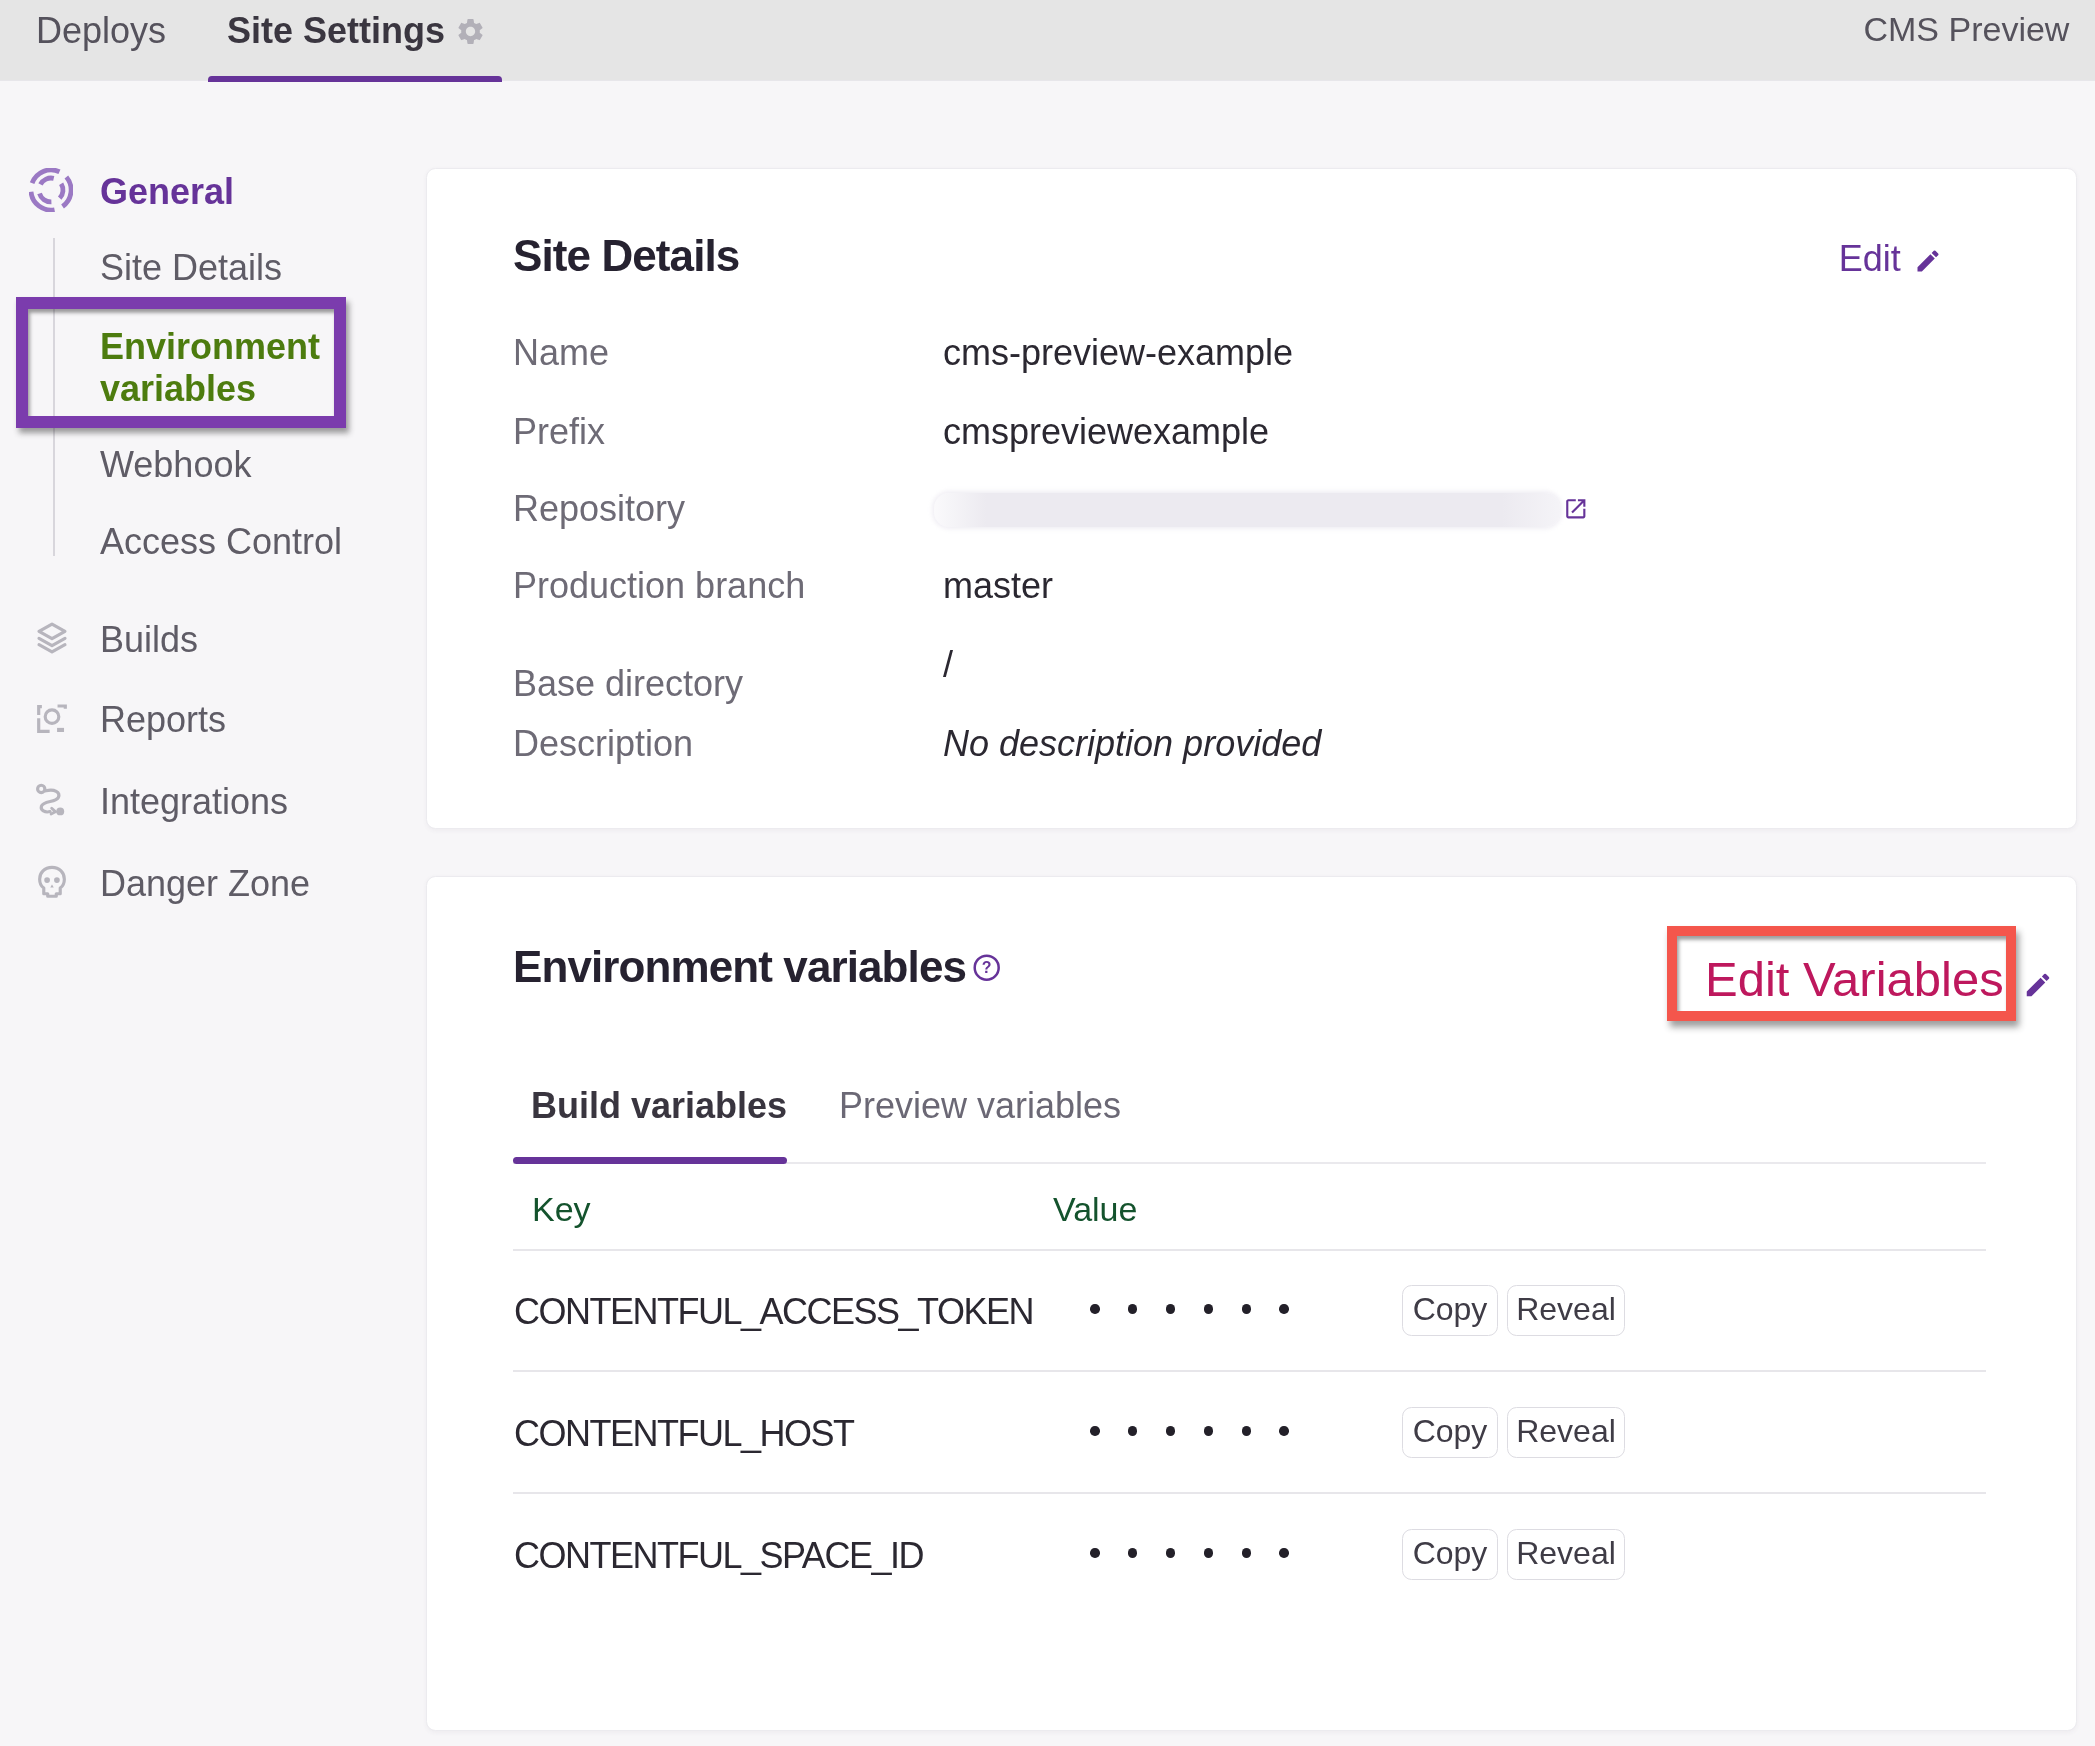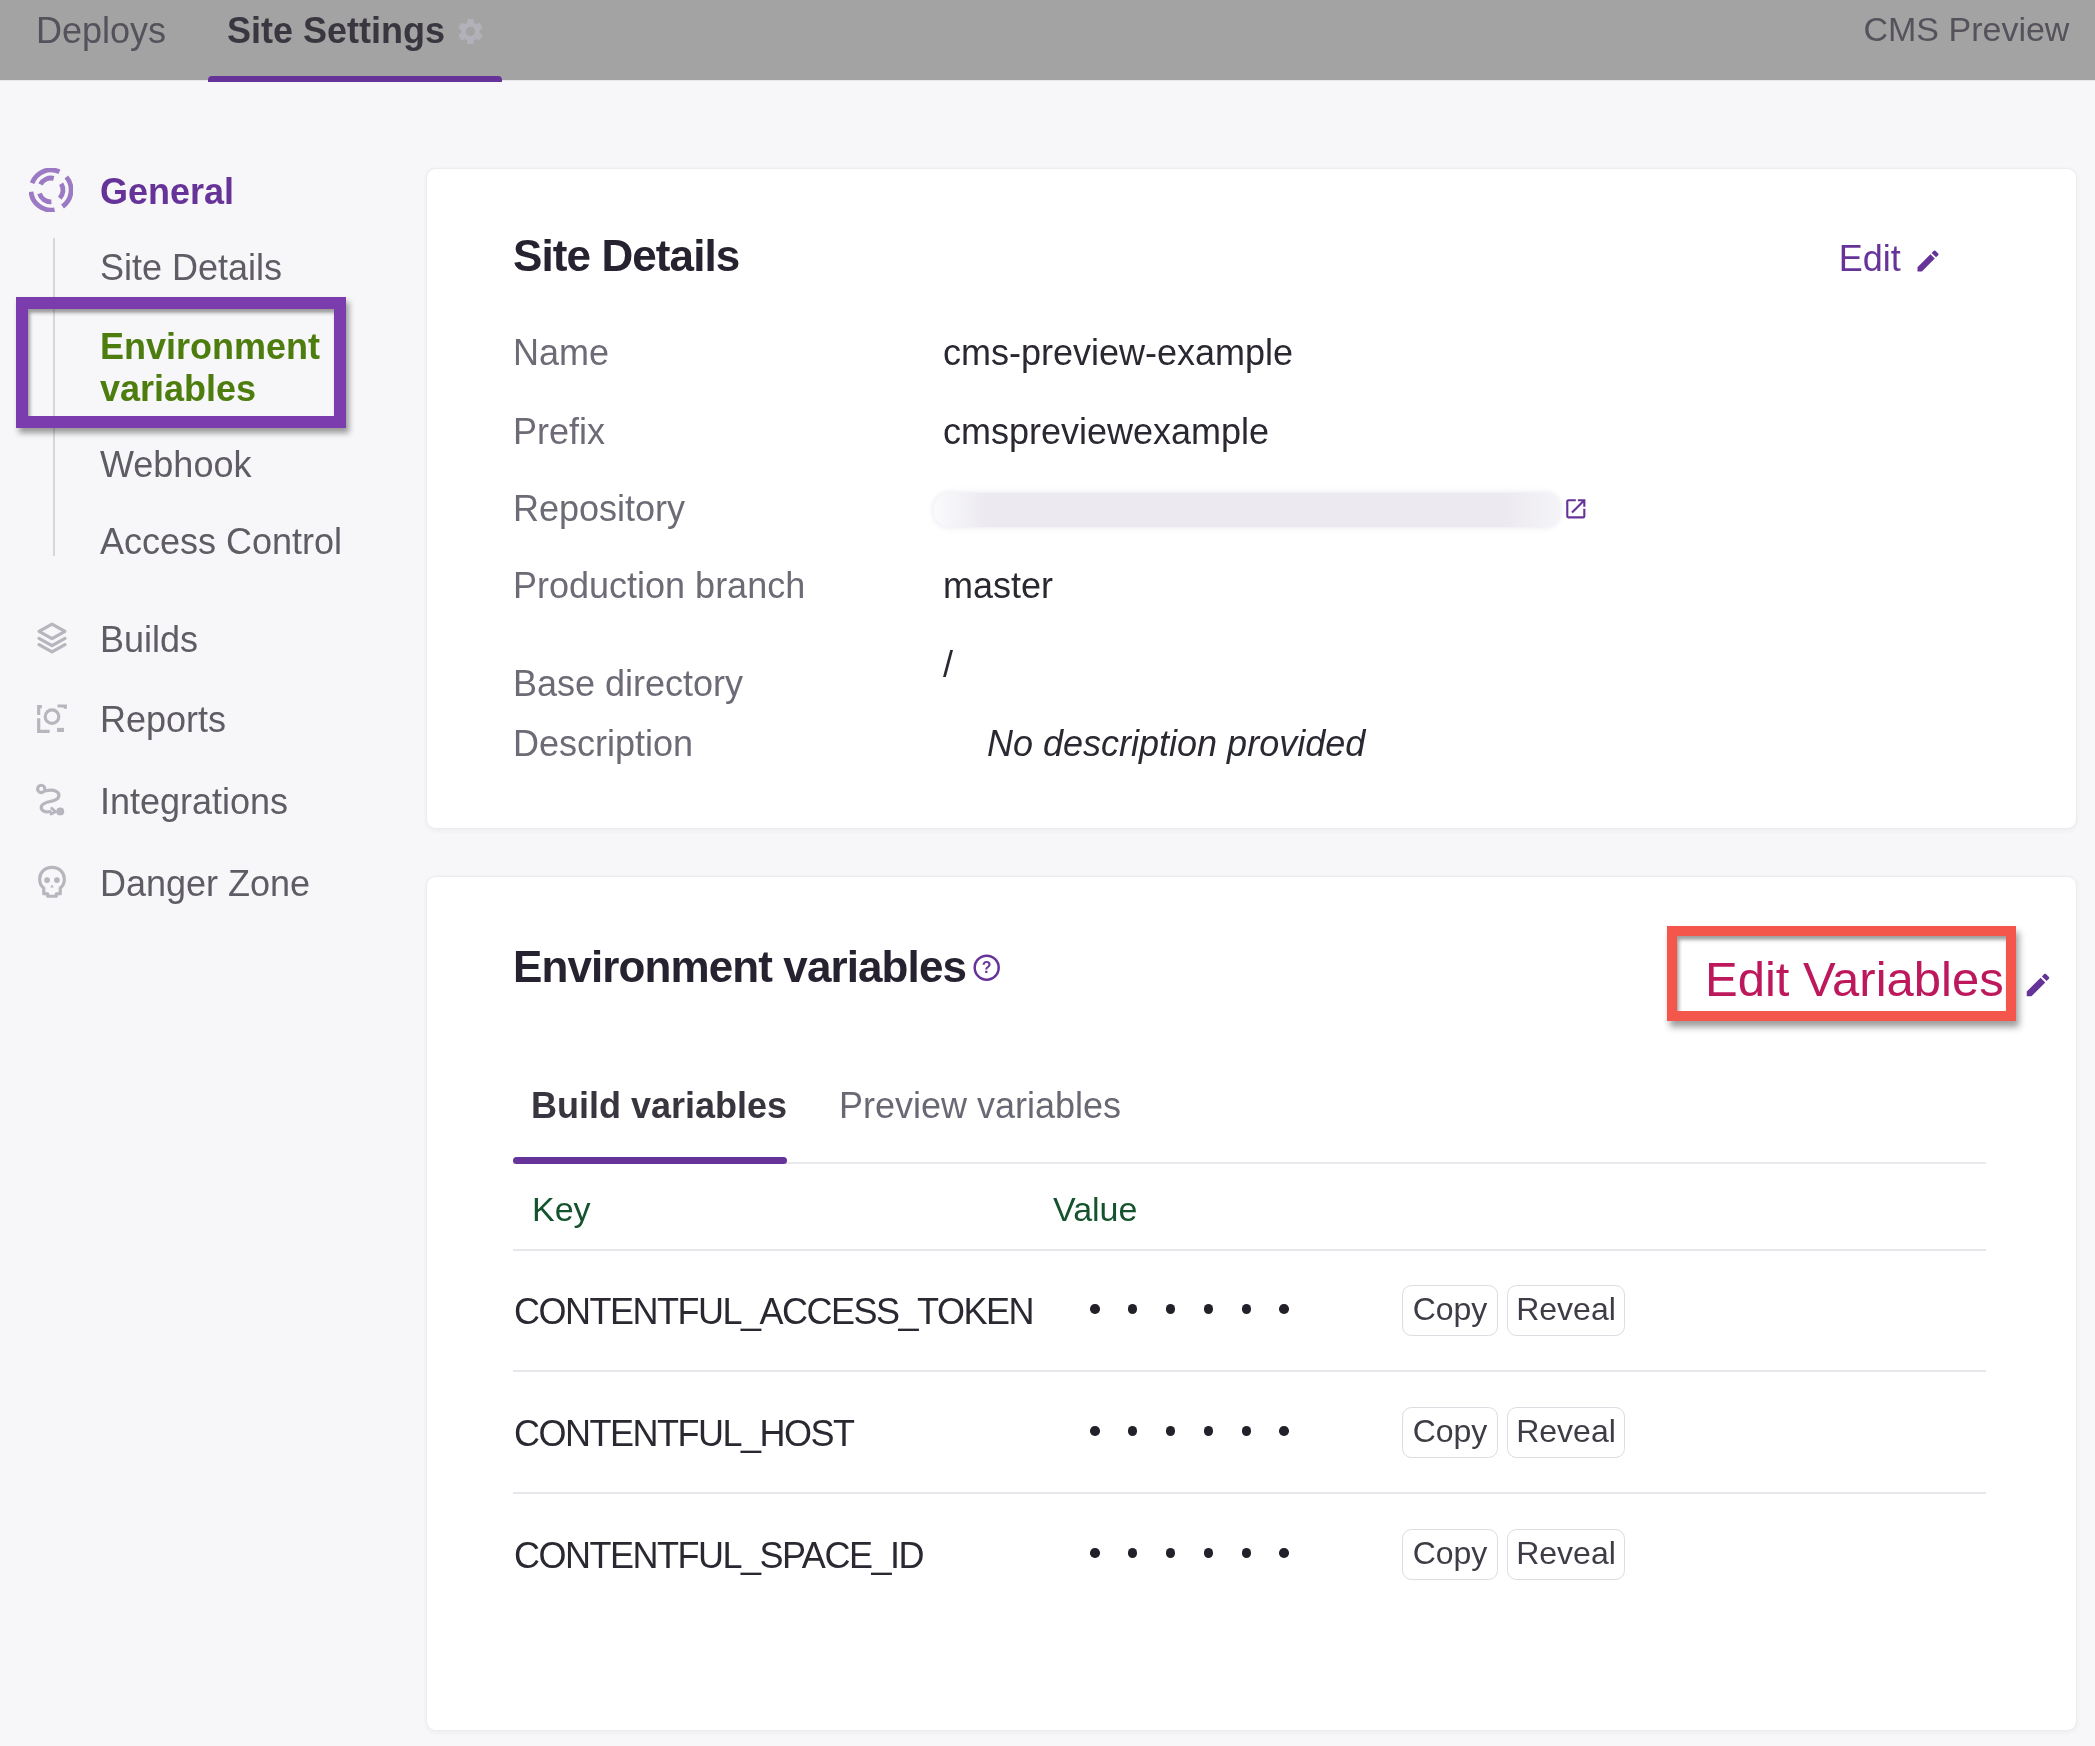--- a/index.html
+++ b/index.html
@@ -7,21 +7,21 @@
   body {
     font-family:"Liberation Sans", sans-serif;
     background:#f7f6f8;
     position:relative;
     overflow:hidden;
     color:#2d2a33;
   }
   .abs { position:absolute; }
 
   
-  .header { position:absolute; left:0; top:0; width:2095px; height:81px; background:#a3a3a3; border-bottom:1.9px solid #e7e6ea; }
+  .header { position:absolute; left:0; top:0; width:2095px; height:81px; background:#e5e5e5; border-bottom:1.9px solid #e7e6ea; }
   .h-deploys { position:absolute; left:36px; top:13.2px; font-size:36px; color:#55525c; line-height:1; }
   .h-sitesettings { position:absolute; left:227px; top:13.2px; font-size:36px; font-weight:bold; color:#3a3640; line-height:1; }
   .h-gear { position:absolute; left:455px; top:16px; }
   .h-underline { position:absolute; left:208px; top:76px; width:294px; height:5.7px; background:#663399; border-radius:3.8px 3.8px 0 0; }
   .h-cms { position:absolute; right:25.6px; top:12.3px; font-size:34px; color:#55525c; line-height:1; }
 
   
   .side-ic { position:absolute; }
   .s-general { position:absolute; left:100px; top:174px; font-size:36px; font-weight:bold; color:#663399; line-height:1; }
   .s-line { position:absolute; left:53px; top:238px; width:1.9px; height:318px; background:#d8d6dc; }
@@ -137,21 +137,21 @@
 <div class="lbl" style="top:491px;">Repository</div>
 <div class="repo-bar"></div>
 <svg class="abs" style="left:1563px; top:496px;" width="25.6" height="25.6" viewBox="0 0 24 24" fill="#663399">
     <path d="M19 19H5V5h7V3H5c-1.11 0-2 .9-2 2v14c0 1.1.89 2 2 2h14c1.1 0 2-.9 2-2v-7h-2v7zM14 3v2h3.59l-9.83 9.83 1.41 1.41L19 6.41V10h2V3h-7z"></path>
   </svg>
 <div class="lbl" style="top:568px;">Production branch</div>
 <div class="val" style="top:568px;">master</div>
 <div class="lbl" style="top:666px;">Base directory</div>
 <div class="val" style="top:647px;">/</div>
 <div class="lbl" style="top:726px;">Description</div>
-<div class="val" style="top:726px; font-style:italic;margin-left:44px;">No description provided</div>
+<div class="val" style="top:726px; font-style:italic;">No description provided</div>
 
 <div class="card card2"></div>
 <div class="heading" style="left:513px; top:945px;">Environment variables</div>
 <svg class="abs" style="left:973px; top:954px;" width="27.4" height="27.4" viewBox="0 0 24 24" fill="none">
     <circle cx="12" cy="12" r="10.5" stroke="#663399" stroke-width="2.2"></circle>
     <text x="12" y="16.8" font-size="14" font-weight="bold" fill="#663399" text-anchor="middle" font-family="Liberation Sans">?</text>
   </svg>
 
 <div class="red-box"></div>
 <div class="editlink2" style="left:1705px; top:955px;">Edit Variables <svg style="vertical-align:-3.8px; margin-left:5.7px;" width="30" height="30" viewBox="0 0 24 24" fill="#663399">

